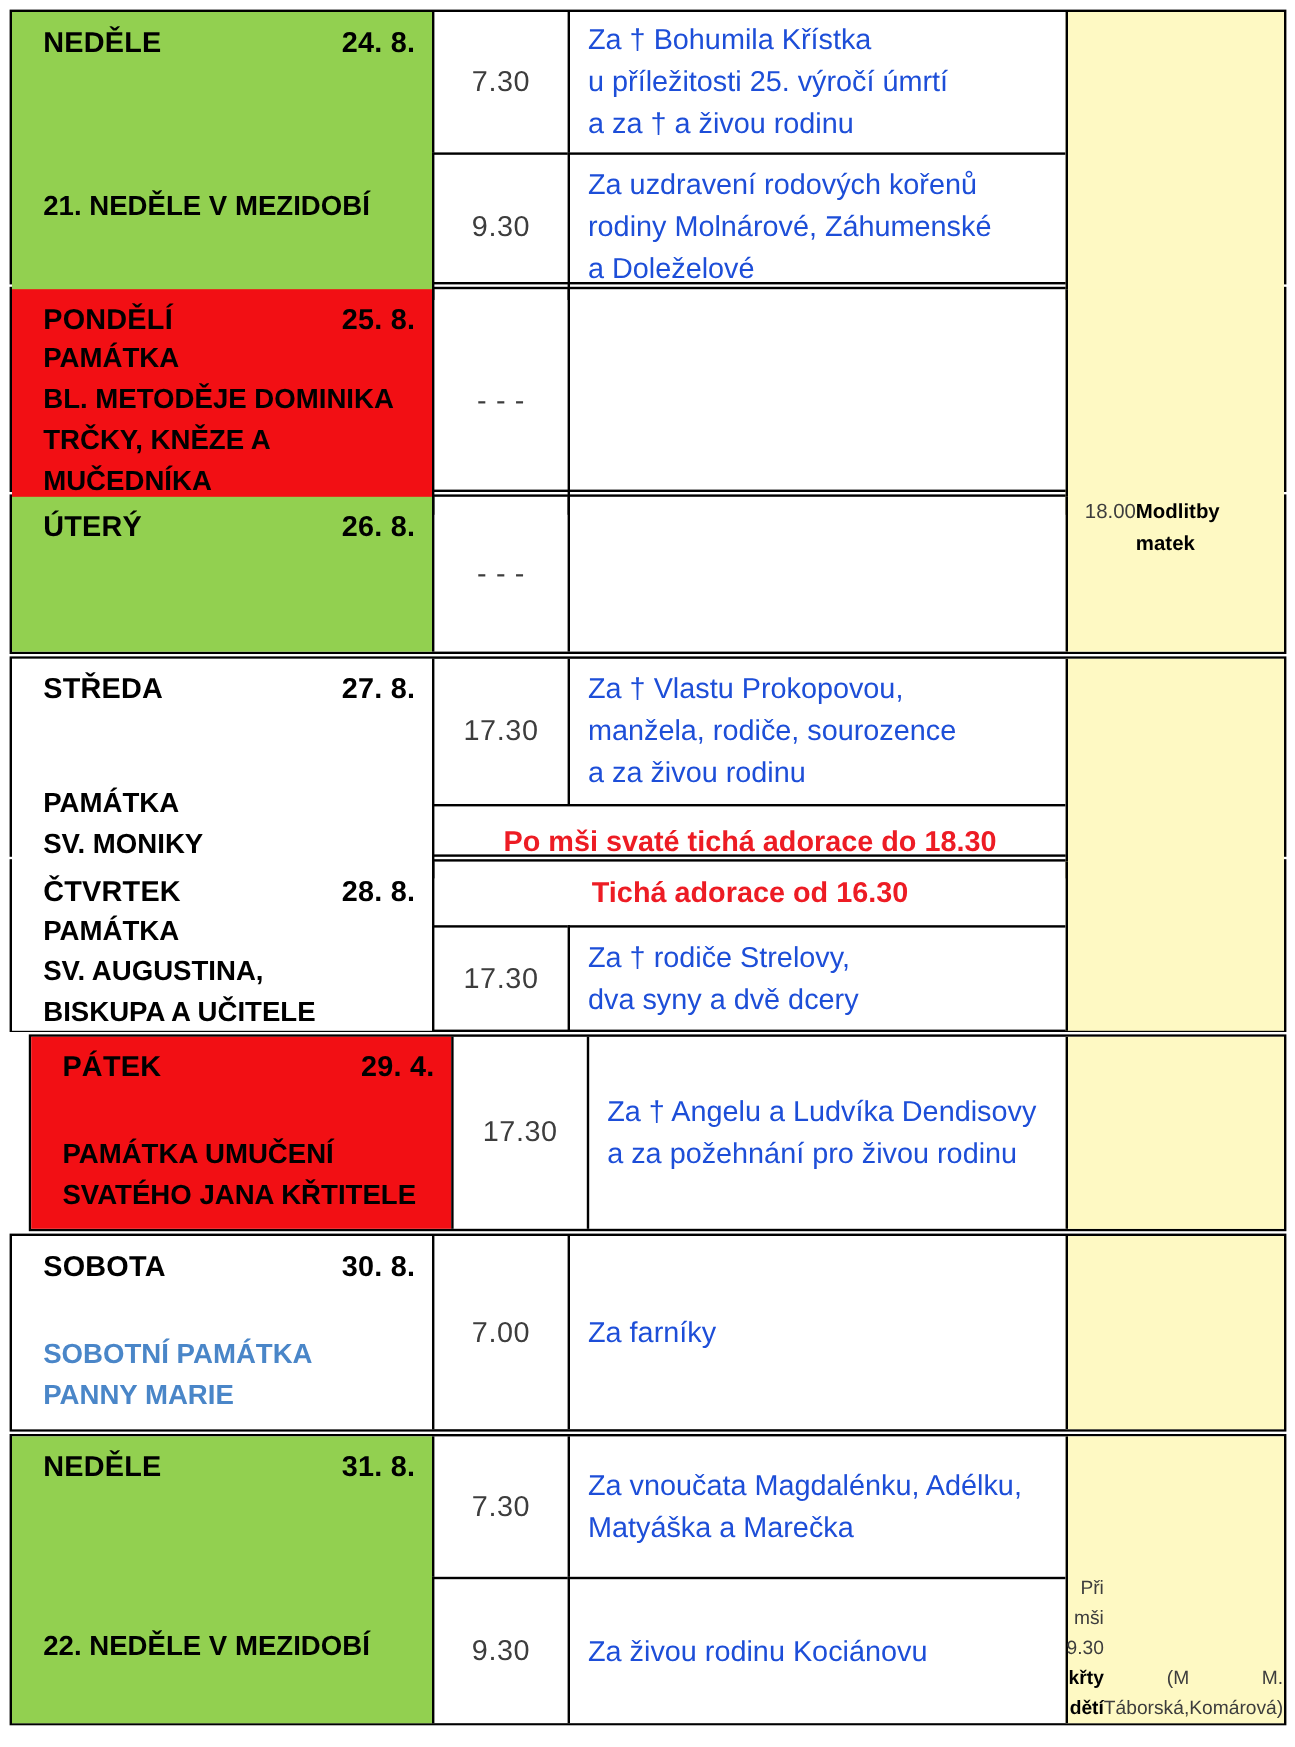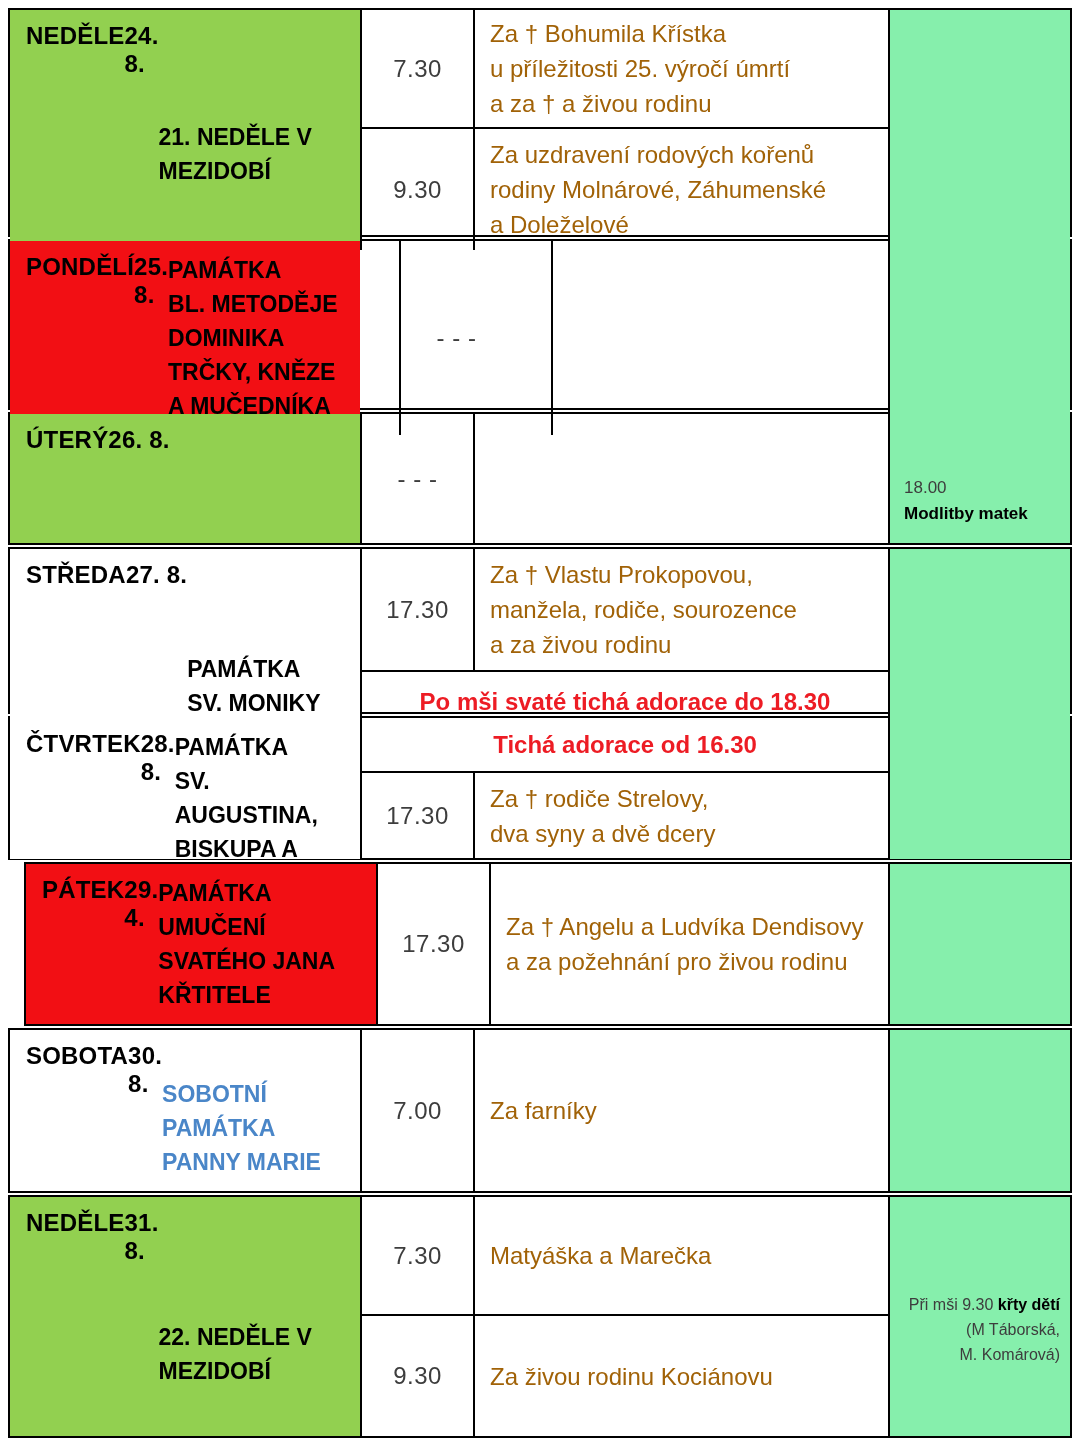--- a/index.html
+++ b/index.html
@@ -11,32 +11,32 @@
     box-sizing:border-box;
     display:grid;
     grid-template-columns:350px 113px 1fr 182px;
     border:2px solid #000;
     margin-top:2px;
     background:#fff;
   }
   .blk:first-child { margin-top:0; }
 
   .b1 { height:229px; grid-template-rows:117px 1fr; }
-  .b2 { height:171px;gap:39px; }
+  .b2 { height:171px; }
   .b3 { height:133px; }
   .b4 { height:167px; grid-template-rows:1fr 62px; }
   .b5 { height:144px; grid-template-rows:53px 1fr; }
   .b6 { height:164px;margin-left:16px; }
   .b7 { height:165px; }
   .b8 { height:243px; grid-template-rows:117px 1fr; }
 
   .c1 {
     grid-column:1; grid-row:1 / -1;
-    display:flex; flex-direction:row;
-    padding:12px 14px 12px 16px;
+    display:flex; flex-direction:column;
+    padding:12px 14px 12px 26px;
   }
   .bg-green { background:#92D050; }
   .bg-red   { background:#F20F14; }
   .bg-white { background:#fff; }
 
   .hdr { display:flex; justify-content:space-between; align-items:baseline;
          font-size:24px; font-weight:bold; letter-spacing:0.2px; }
   .desc { margin-top:auto; font-size:23px; font-weight:bold; line-height:34px; }
   .desc-blue { color:#4A86C8; }
   .b1 .c1 { padding-bottom:62px; }
@@ -46,39 +46,39 @@
     grid-column:2;
     display:flex; align-items:center; justify-content:center;
     font-size:24px; color:#3d3d3d;
     border-left:2px solid #000;
     letter-spacing:0.5px;
   }
   .intent {
     grid-column:3;
     display:flex; flex-direction:column; justify-content:center;
     padding:8px 12px 8px 15px;
-    font-size:24px; line-height:35px; color:#a16207;
+    font-size:24px; line-height:35px; color:#1d4ed8;
     border-left:2px solid #000;
   }
   .row2 { border-top:2px solid #000; }
 
   .ador {
     grid-column:2 / span 2;
     display:flex; align-items:center; justify-content:center;
     font-size:24px; font-weight:bold; color:#ED1C24;
     border-left:2px solid #000;
   }
   .b4 .ador { border-top:2px solid #000; }
   .b5 .row2 { border-top:2px solid #000; }
 
   .note {
     grid-column:4; grid-row:1 / -1;
-    background:#86efac;
-    border-left:2px solid #000;
-    display:flex; flex-direction:column;
+    background:#fef9c3;
+    border-left:2px solid #000;
+    display:flex; flex-direction:row;
     font-size:17px; color:#3d3d3d;
   }
   .note-bottom { justify-content:flex-end; padding:0 12px 16px 14px; line-height:26px; }
   .note-bold { font-weight:bold; color:#000; }
   .note-right { justify-content:center; align-items:flex-end; text-align:right;
                 padding:26px 10px 0 8px; font-size:16px; line-height:25px; }
 </style>
 </head>
 <body>
 
@@ -225,20 +225,21 @@
       <div class="hdr">
         <span>NEDĚLE</span>
         <span>31. 8.</span>
       </div>
       <div class="desc">
         <div>22. NEDĚLE V MEZIDOBÍ</div>
       </div>
     </div>
     <div class="time" style="grid-row:1">7.30</div>
     <div class="intent" style="grid-row:1">
+      <div>Za vnoučata Magdalénku, Adélku,</div>
       <div>Matyáška a Marečka</div>
     </div>
     <div class="time row2" style="grid-row:2">9.30</div>
     <div class="intent row2" style="grid-row:2">
       <div>Za živou rodinu Kociánovu</div>
     </div>
     <div class="note note-right">
       <div>
         <span>Při mši 9.30 </span><span class="note-bold">křty dětí</span>
       </div>

